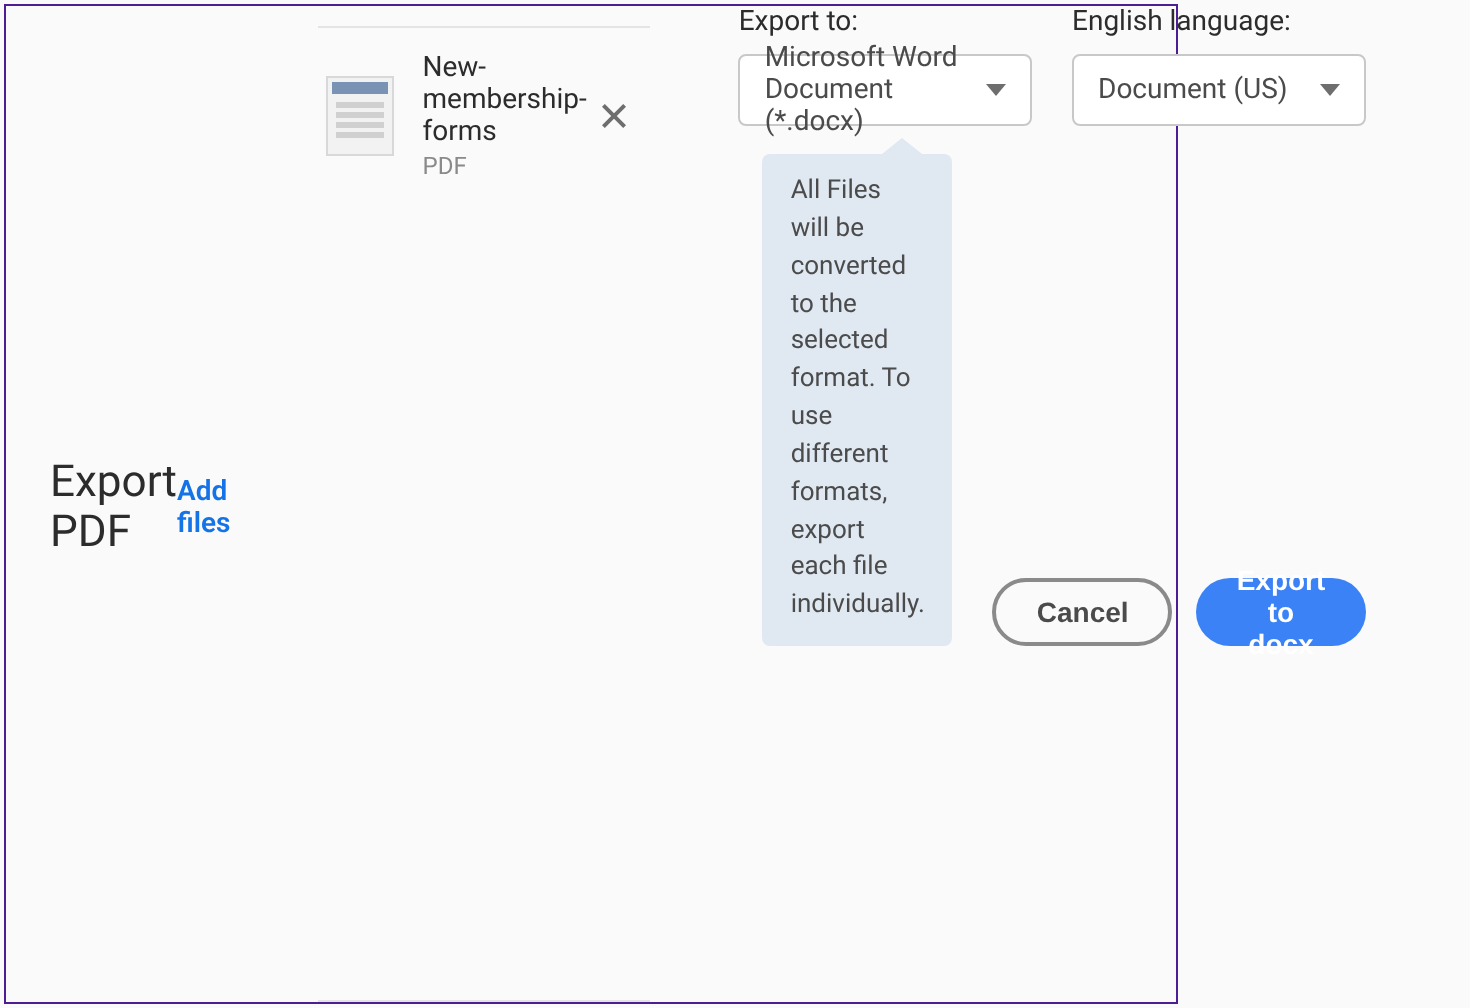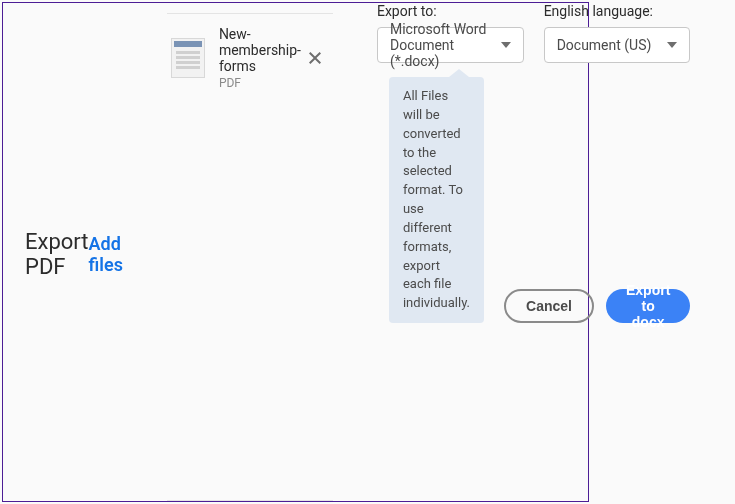--- a/index.html
+++ b/index.html
@@ -23,21 +23,21 @@
       align-items: center;
       padding: 14px 22px 10px 22px;
     }
     .title {
       font-size: 22px;
       font-weight: 400;
       color: #2c2c2c;
     }
     .add-files {
       color: #1473e6;
-      font-size: 18px;
+      font-size: 14px;
       font-weight: 600;
       cursor: pointer;
     }
     .file-list {
       border-top: 1px solid #e4e4e4;
       border-bottom: 1px solid #e4e4e4;
       margin: 10px 22px 0 22px;
     }
     .file-row {
       display: flex;

